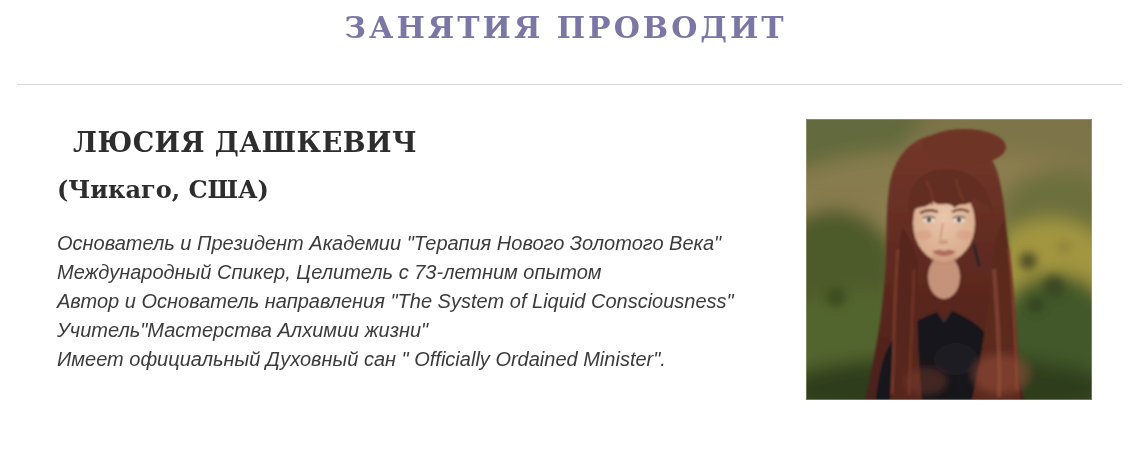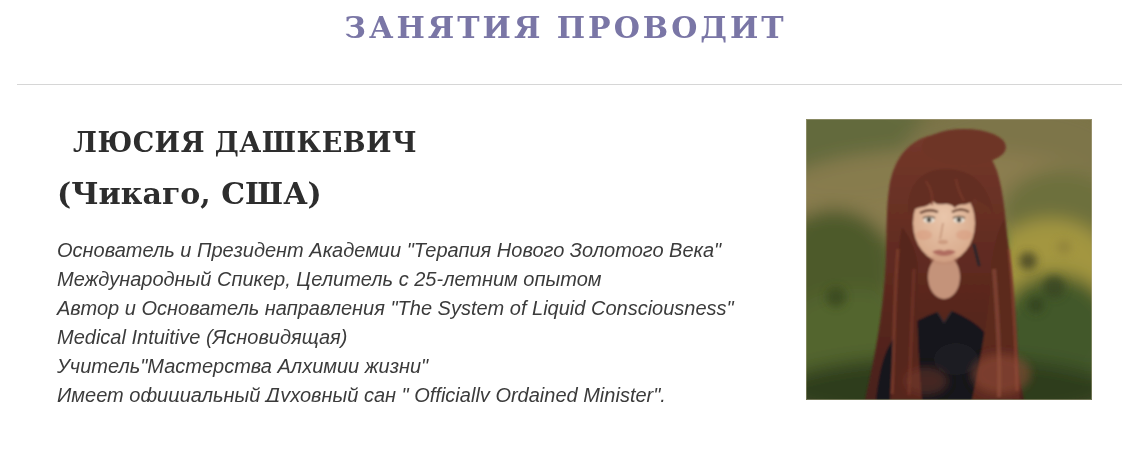--- a/index.html
+++ b/index.html
@@ -44,21 +44,21 @@
     font-weight: 700;
     font-size: 27px;
     line-height: 1.25;
     letter-spacing: 0.5px;
     color: #2d2d2d;
   }
   .profile-location {
     margin-top: 4px;
     font-family: "DejaVu Serif", serif;
     font-weight: 700;
-    font-size: 30px;
+    font-size: 24px;
     line-height: 1.2;
     color: #2d2d2d;
   }
   .bio {
     margin-top: 24px;
   }
   .bio p {
     margin: 0;
     font-style: italic;
     font-size: 20px;
@@ -81,23 +81,22 @@
 
   <h2 class="section-title">ЗАНЯТИЯ ПРОВОДИТ</h2>
 
   <div class="divider"></div>
 
   <div class="text-col">
     <h3 class="profile-name">ЛЮСИЯ ДАШКЕВИЧ</h3>
     <div class="profile-location">(Чикаго, США)</div>
     <div class="bio">
         <p>Основатель и Президент Академии "Терапия Нового Золотого Века"</p>
-        <p>Международный Спикер, Целитель с 25-летним опытом</p>
+        <p>Международный Спикер, Целитель с 73-летним опытом</p>
         <p>Автор и Основатель направления "The System of Liquid Consciousness"</p>
-        <p>Medical Intuitive (Ясновидящая)</p>
         <p>Учитель"Мастерства Алхимии жизни"</p>
         <p>Имеет официальный Духовный сан " Officially Ordained Minister".</p>
       </div>
   </div>
 
   <div class="photo">
     <svg viewBox="0 0 286 281" xmlns="http://www.w3.org/2000/svg">
       <defs>
         <filter id="b8" x="-60%" y="-60%" width="220%" height="220%">
             <feGaussianBlur stdDeviation="9"></feGaussianBlur>

